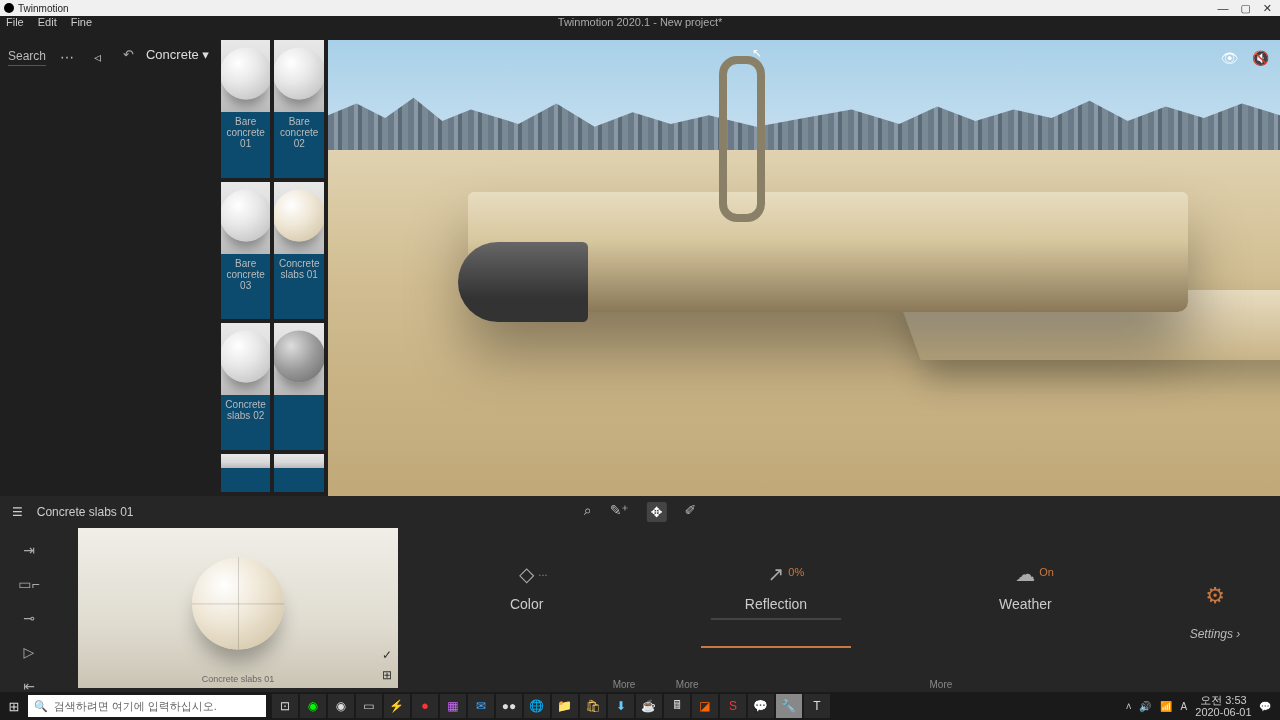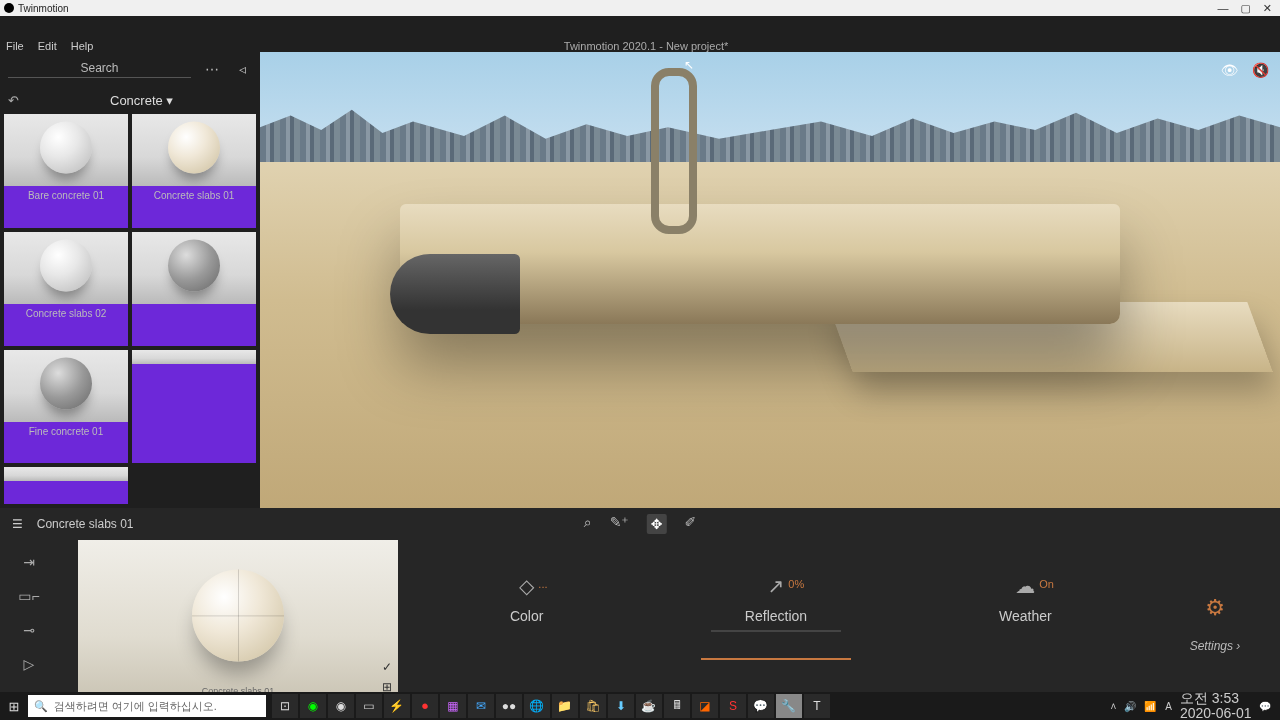--- a/index.html
+++ b/index.html
@@ -3,36 +3,36 @@
 <meta charset="utf-8">
 <style>
 * { margin:0; padding:0; box-sizing:border-box; font-family:"Segoe UI",Arial,sans-serif; }
 body { width:1280px; height:720px; background:#1a1a1a; overflow:hidden; position:relative; }
 
 
 .titlebar { height:16px; background:#f0f0f0; display:flex; align-items:center; padding:0 4px; font-size:10px; color:#222; }
 .titlebar .icon { width:10px; height:10px; background:#000; border-radius:50%; margin-right:4px; }
 .titlebar .wnd { margin-left:auto; display:flex; gap:12px; padding-right:4px; color:#333; font-size:11px; }
 
-.menubar { height:36px; background:#1f1f1f; display:flex; align-items:flex-end; padding:0 6px; gap:14px; font-size:11px; color:#ccc; position:relative; }
-.menubar .title { position:absolute; left:50%; transform:translateX(-50%); color:#aaa;margin-left:6px; }
+.menubar { height:24px; background:#1f1f1f; display:flex; align-items:flex-start; padding:0 6px; gap:14px; font-size:11px; color:#ccc; position:relative; }
+.menubar .title { position:absolute; left:50%; transform:translateX(-50%); color:#aaa; }
 
 
 .app { display:flex; height:456px; }
-.sidebar { width:260px; background:#1f1f1f; display:flex; flex-direction:column; }
+.sidebar { width:328px; background:#1f1f1f; display:flex; flex-direction:row; }
 .side-top { display:flex; align-items:center; height:34px; padding:0 8px; gap:8px; }
 .search-wrap { flex:1; text-align:center; border-bottom:1px solid #555; font-size:12px; color:#bbb; padding-bottom:2px; }
 .ellipsis,.chev-left { color:#bbb; font-size:14px; padding:0 6px; cursor:pointer; }
 .cat-row { display:flex; align-items:center; height:28px; padding:0 8px; gap:12px; color:#ddd; font-size:13px; }
 .cat-row .back { font-size:13px; color:#aaa; }
 .cat-row .cat { margin:16px auto; }
 .mat-grid { flex:1; overflow-y:auto; display:grid; grid-template-columns:1fr 1fr; gap:4px; padding:0 4px 4px 4px; }
 .mat-grid::-webkit-scrollbar { width:6px; }
 .mat-grid::-webkit-scrollbar-thumb { background:#555; }
-.mat-cell { background:#6d28d9; display:flex; flex-direction:column; align-items:center; }
+.mat-cell { background:#0c4a6e; display:flex; flex-direction:column; align-items:center; }
 .thumb { width:100%; height:72px; background:linear-gradient(180deg,#e8e8e8 0%,#d8d8d8 60%,#bababa 100%); position:relative; overflow:hidden; }
 .thumb .sphere { position:absolute; left:50%; top:50%; transform:translate(-50%,-55%); width:52px; height:52px; border-radius:50%; background:radial-gradient(circle at 35% 30%, #fff 0%, #e8e8e8 40%, #c8c8c8 80%, #aaa 100%); box-shadow:0 10px 12px -4px rgba(0,0,0,0.35); }
 .thumb.dark .sphere { background:radial-gradient(circle at 35% 30%, #ddd 0%, #999 50%, #666 100%); }
 .thumb.tan .sphere { background:radial-gradient(circle at 35% 30%, #fff 0%, #f0e8d8 40%, #d8ccb0 80%, #b8a888 100%); }
 .mat-cell .label { font-size:10px; color:#bbb; padding:4px 0; text-align:center; }
 .stub { height:14px; }
 
 .viewport { flex:1; position:relative; background:linear-gradient(180deg,#c6e0f0 0%,#d0e4f0 15%,#d8ecf5 20%,#e8e0c8 20%,#d8c8a0 35%,#c8b488 60%,#b8a070 100%); overflow:hidden; }
 .sky { position:absolute; top:0; left:0; right:0; height:110px; background:linear-gradient(180deg,#a8d0e8 0%,#c8e0f0 100%); }
 .skyline { position:absolute; top:52px; left:0; right:0; height:58px; background:
@@ -80,39 +80,39 @@
 .settings .sliders { font-size:22px; }
 .settings .lbl { color:#bbb; font-size:12px;font-style:italic; }
 
 
 .taskbar { height:28px; background:#1a1a1a; display:flex; align-items:center; font-size:10px; color:#ddd; position:absolute; bottom:0; left:0; right:0; }
 .taskbar .start { width:28px; text-align:center; font-size:13px; }
 .taskbar .search { width:238px; height:22px; background:#fff; color:#666; display:flex; align-items:center; padding:0 6px; gap:6px; font-size:11px; }
 .tb-icons { display:flex; gap:2px; margin-left:6px; }
 .tb-icons span { width:26px; height:24px; display:flex; align-items:center; justify-content:center; font-size:12px; background:#2a2a2a; }
 .tray { margin-left:auto; display:flex; align-items:center; gap:8px; padding:0 8px; font-size:10px; color:#ccc; }
-.clock { display:flex; flex-direction:column; align-items:flex-start; line-height:1.1; font-size:14px; }
+.clock { display:flex; flex-direction:column; align-items:center; line-height:1.1; font-size:11px; }
 </style>
 </head>
 <body>
 
 <div class="titlebar">
   <span class="icon"></span>
   <span>Twinmotion</span>
   <div class="wnd">
     <span>—</span>
     <span>▢</span>
     <span>✕</span>
   </div>
 </div>
 
 <div class="menubar">
   <span>File</span>
   <span>Edit</span>
-  <span>Help</span>
+  <span>Fine</span>
   <span class="title">Twinmotion 2020.1 - New project*</span>
 </div>
 
 <div class="app">
   <div class="sidebar">
     <div class="side-top">
       <div class="search-wrap">Search</div>
       <span class="ellipsis">⋯</span>
       <span class="chev-left">◃</span>
     </div>
@@ -121,41 +121,47 @@
       <span class="cat"><span>Concrete</span> ▾</span>
     </div>
     <div class="mat-grid">
       <div class="mat-cell">
           <div class="thumb">
             <div class="sphere"></div>
           </div>
           <div class="label">Bare concrete 01</div>
         </div>
       <div class="mat-cell">
+          <div class="thumb">
+            <div class="sphere"></div>
+          </div>
+          <div class="label">Bare concrete 02</div>
+        </div>
+      <div class="mat-cell">
+          <div class="thumb">
+            <div class="sphere"></div>
+          </div>
+          <div class="label">Bare concrete 03</div>
+        </div>
+      <div class="mat-cell">
           <div class="thumb tan">
             <div class="sphere"></div>
           </div>
           <div class="label">Concrete slabs 01</div>
         </div>
       <div class="mat-cell">
           <div class="thumb">
             <div class="sphere"></div>
           </div>
           <div class="label">Concrete slabs 02</div>
         </div>
       <div class="mat-cell">
           <div class="thumb dark">
             <div class="sphere"></div>
           </div>
-        </div>
-      <div class="mat-cell">
-          <div class="thumb dark">
-            <div class="sphere"></div>
-          </div>
-          <div class="label">Fine concrete 01</div>
         </div>
       <div class="mat-cell">
           <div class="thumb stub"></div>
         </div>
       <div class="mat-cell">
           <div class="thumb stub"></div>
         </div>
     </div>
   </div>
 

